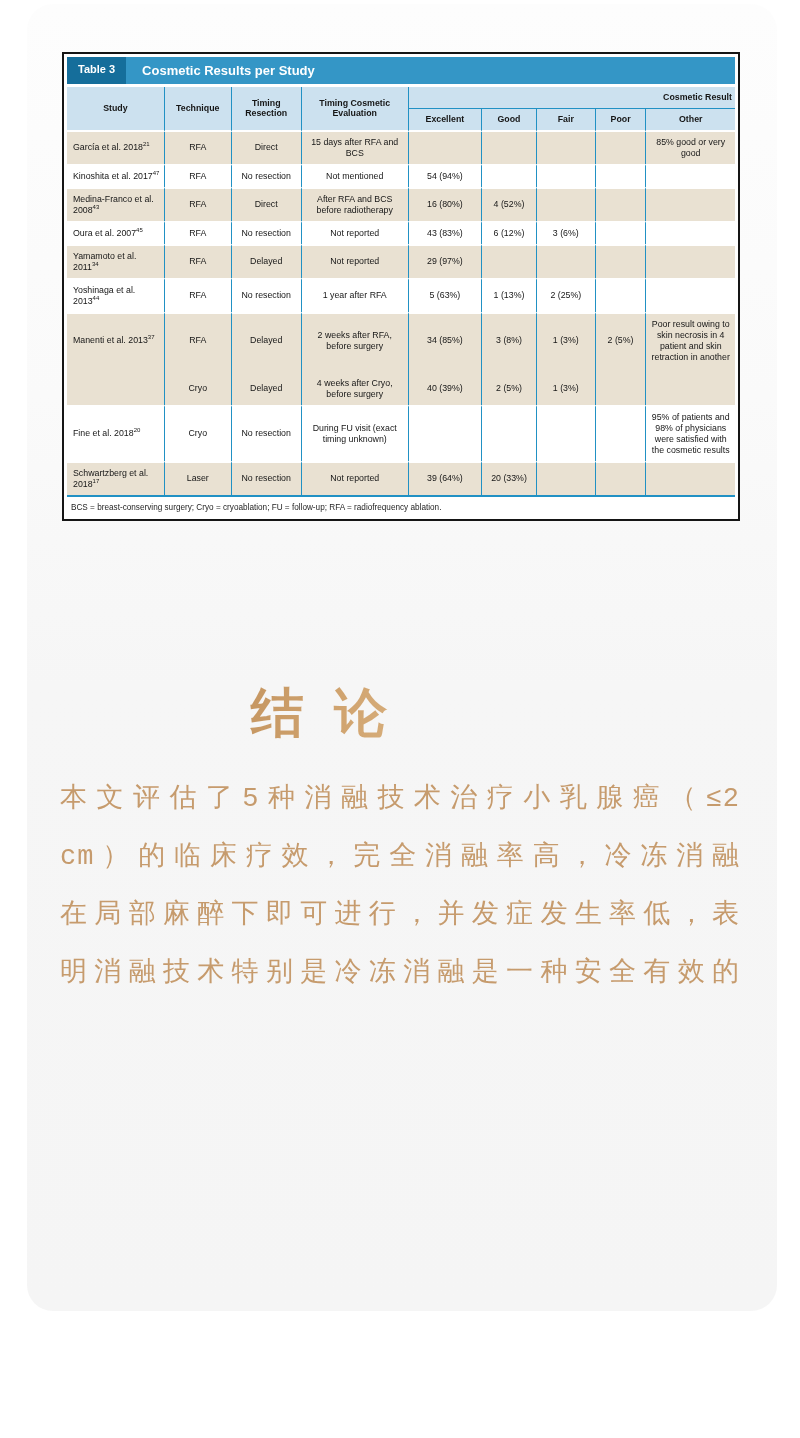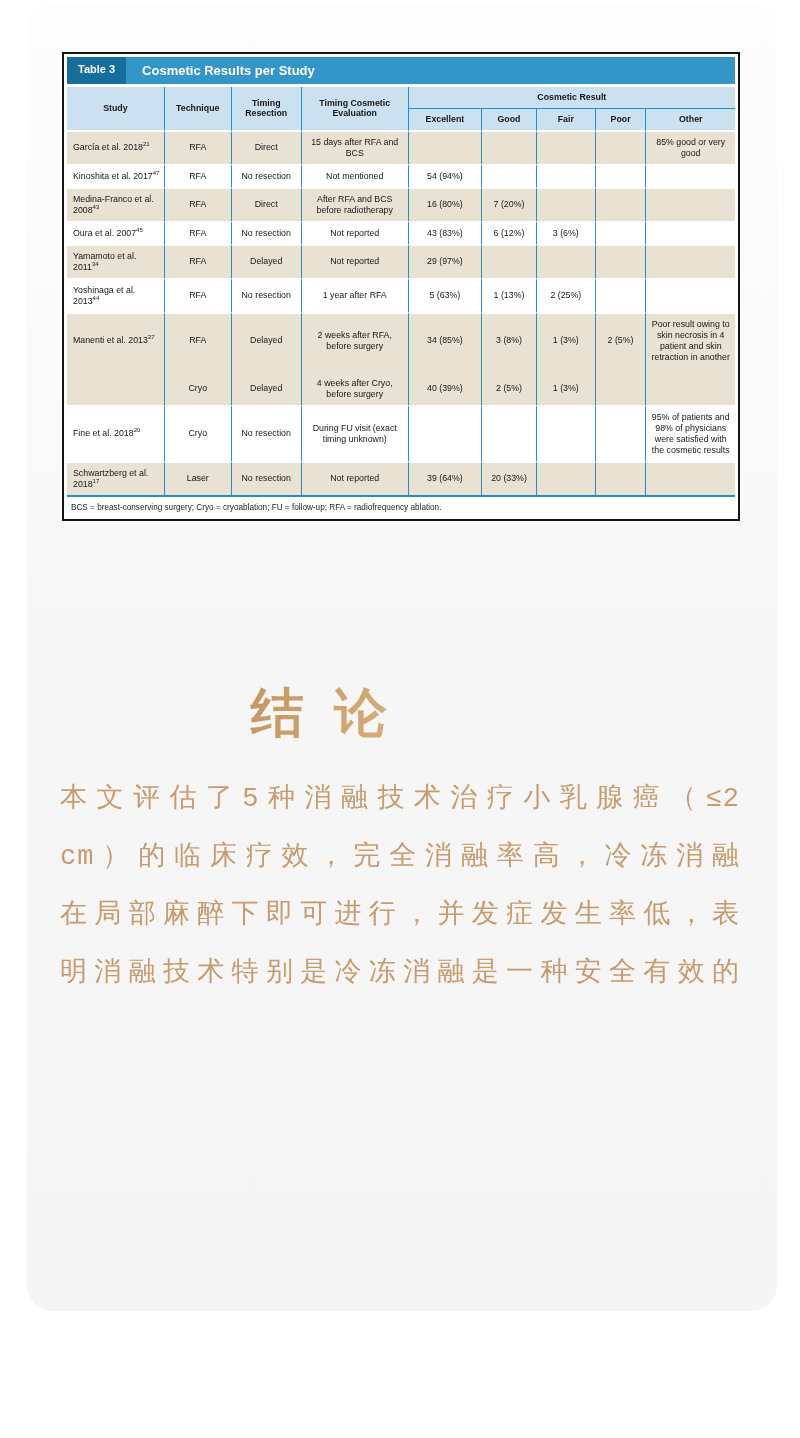--- a/index.html
+++ b/index.html
@@ -31,21 +31,21 @@
   table.results{border-collapse:separate;border-spacing:0;width:100%;}
   table.results th,table.results td{
     font-size:8.8px;line-height:1.25;color:#161616;
     padding:5px 3px;text-align:center;vertical-align:middle;
   }
   thead th{
     background:var(--band_blue);font-weight:bold;font-size:9.5px;color:#07101c;
     border-left:1.5px solid var(--line_blue);
   }
   thead tr:first-child th:first-child{border-left:none;}
-  thead th.group{border-bottom:1.5px solid var(--line_blue);}
+  thead th.group{border-bottom:1.5px solid var(--line_blue);text-align:right;}
   thead tr:last-child th{border-bottom:2.5px solid #ffffff;text-align:center;}
   thead tr:first-child th[rowspan]{border-bottom:2.5px solid #ffffff;}
   tbody td{
     border-left:1.5px solid var(--line_blue);
     border-top:2.5px solid #ffffff;vertical-align:top;
   }
   tbody td:first-child{border-left:none;text-align:left;padding-left:6px;}
   tbody tr.shaded td{background:var(--row_beige);}
   tbody tr.merge td{border-top:none;padding-top:10px;}
   tbody tr:first-child td{border-top:none;}
@@ -131,21 +131,21 @@
           <td></td>
           <td></td>
           <td></td>
         </tr>
         <tr class="shaded">
           <td>Medina-Franco et al. 2008<sup>43</sup></td>
           <td>RFA</td>
           <td>Direct</td>
           <td>After RFA and BCS before radiotherapy</td>
           <td>16 (80%)</td>
-          <td>7 (20%)</td>
+          <td>4 (52%)</td>
           <td></td>
           <td></td>
           <td></td>
         </tr>
         <tr>
           <td>Oura et al. 2007<sup>45</sup></td>
           <td>RFA</td>
           <td>No resection</td>
           <td>Not reported</td>
           <td>43 (83%)</td>

